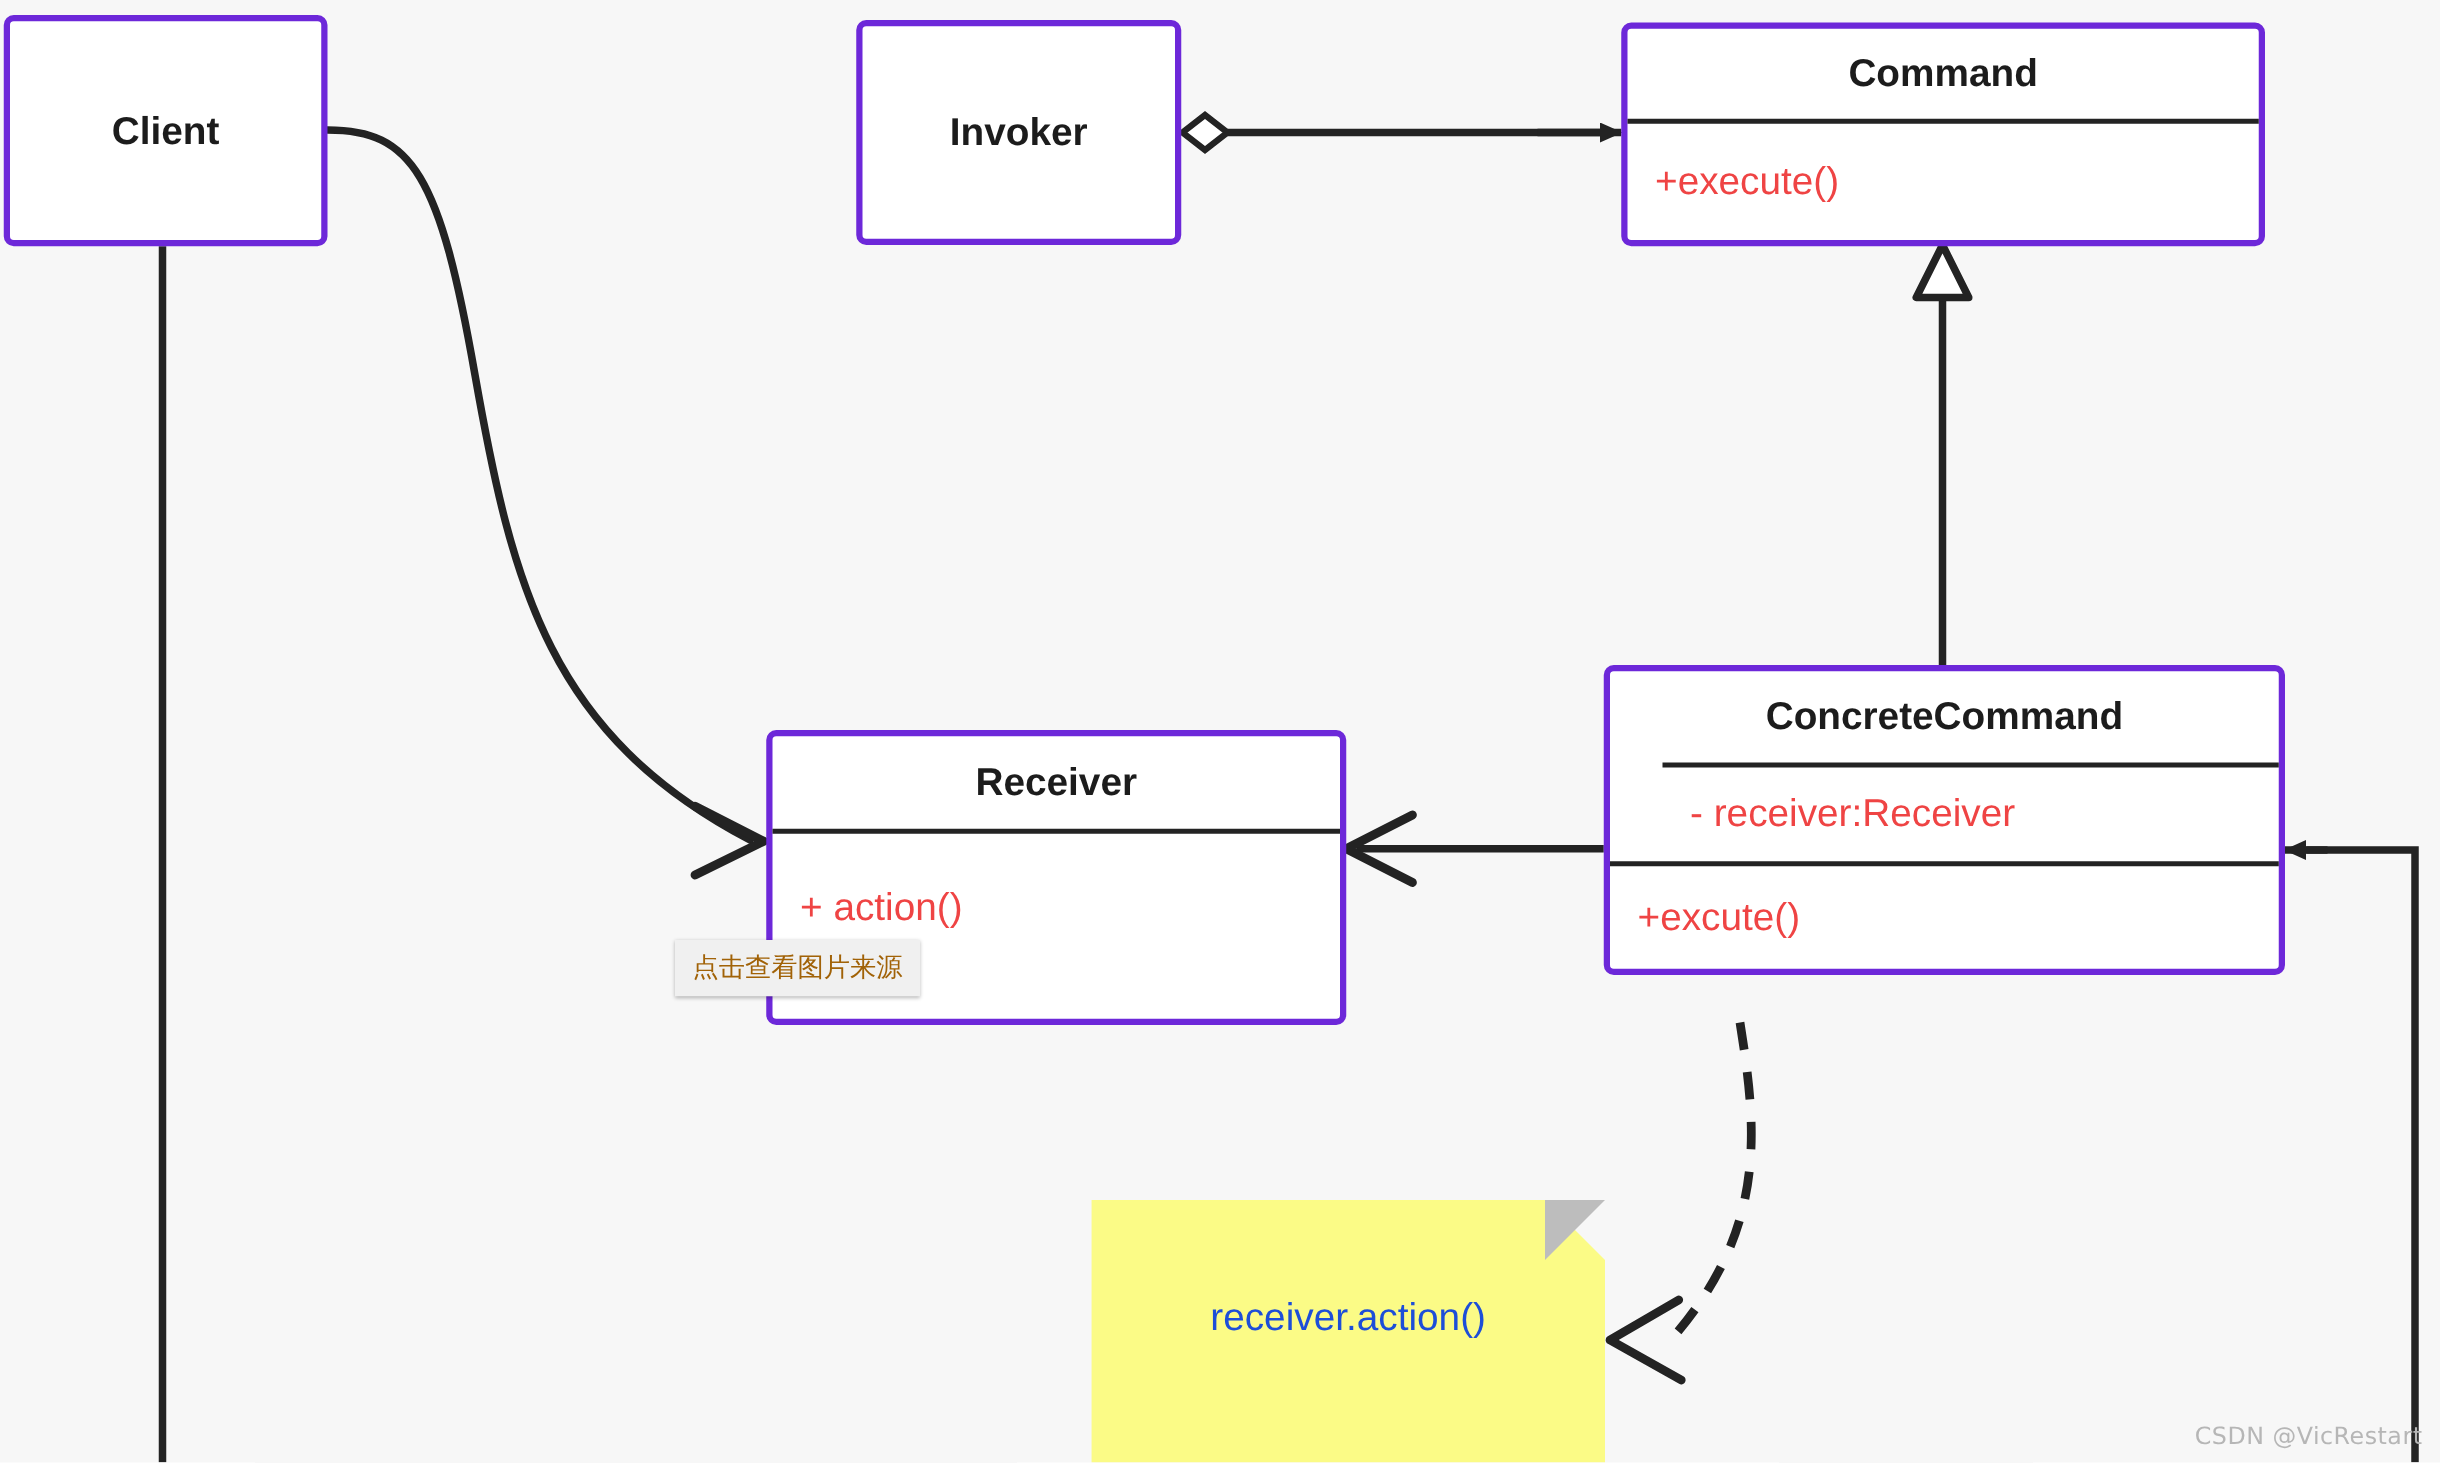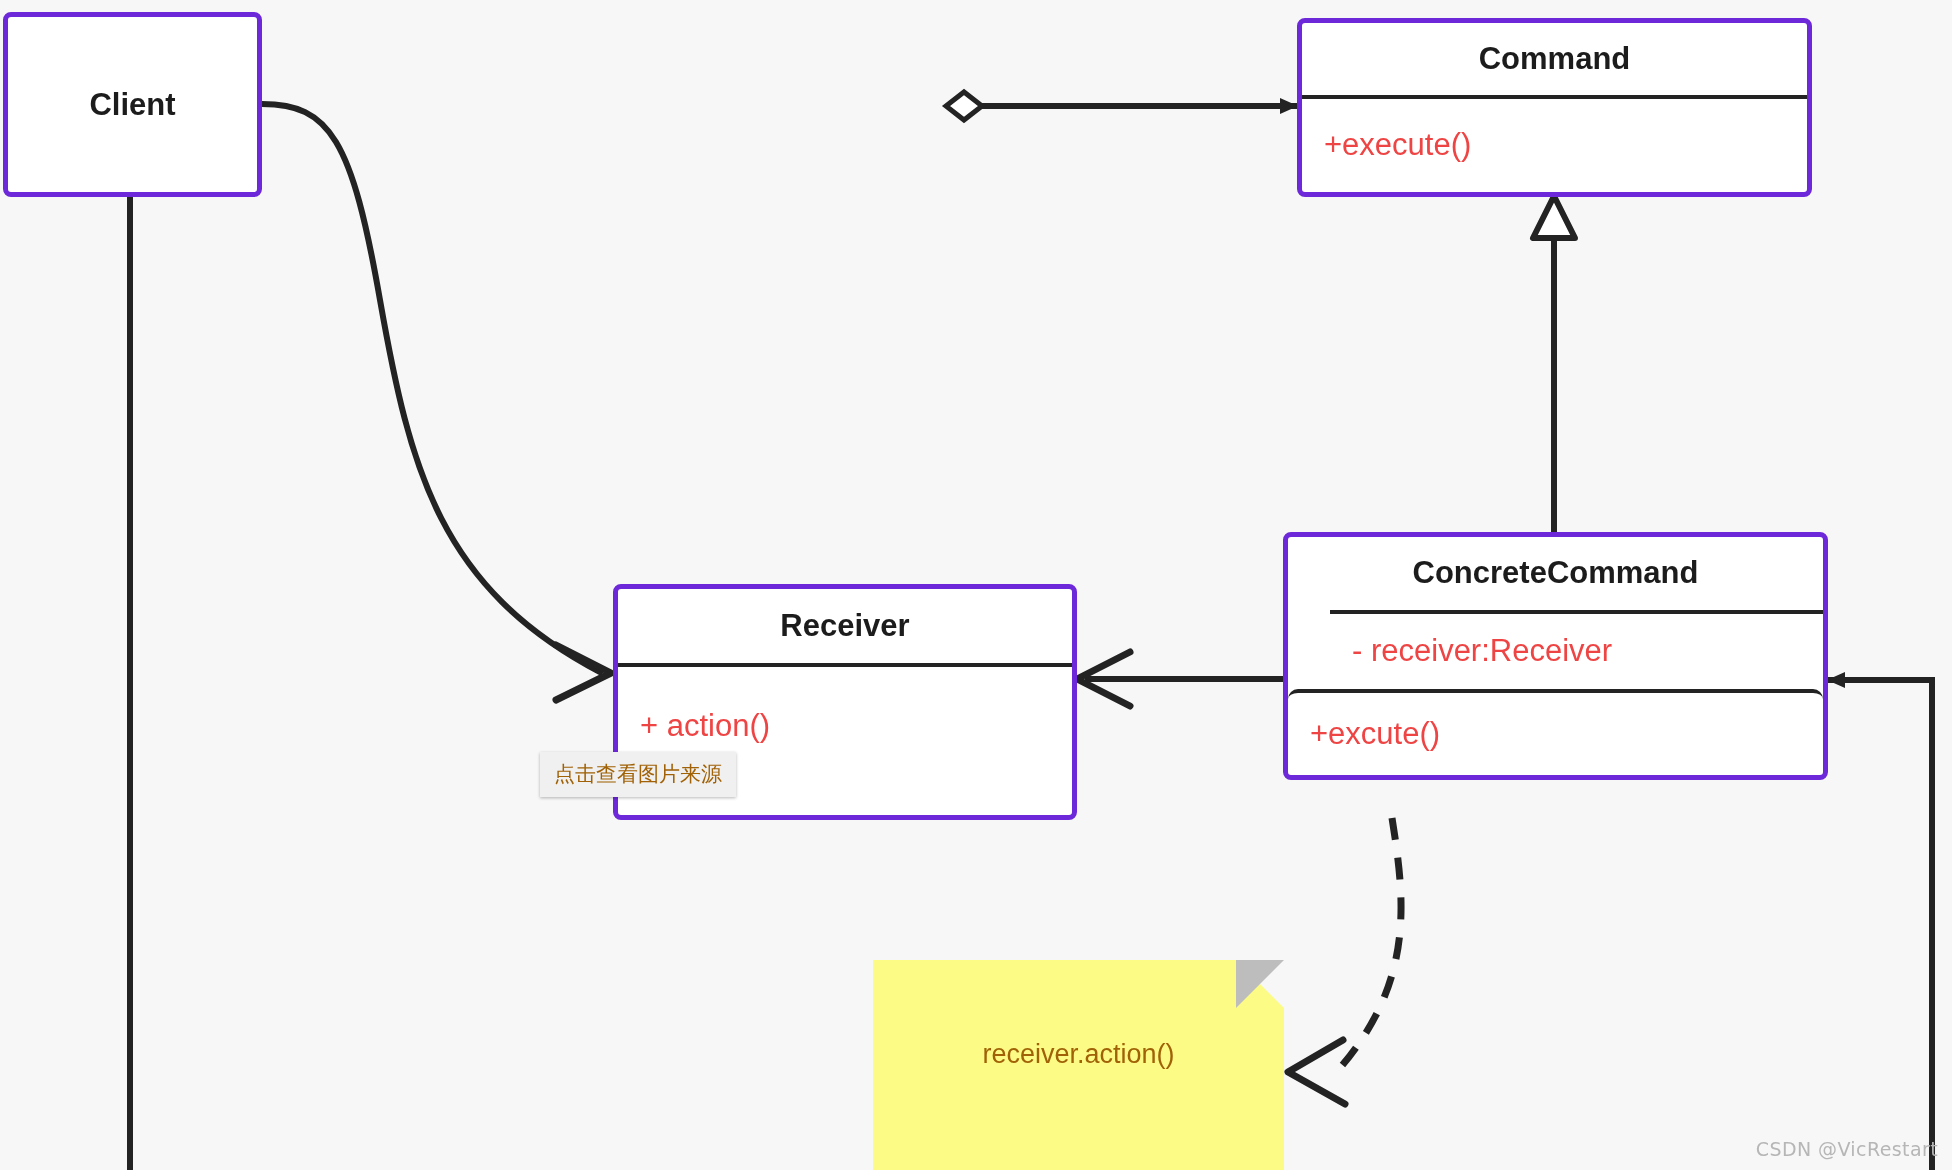--- a/index.html
+++ b/index.html
@@ -78,36 +78,36 @@
     left: 613px; top: 584px; width: 464px; height: 236px;
   }
   #node-receiver .uml-title { height: 74px; }
   #node-receiver .uml-compartment { height: 121px; }
 
   #node-concrete {
     left: 1283px; top: 532px; width: 545px; height: 248px;
   }
   #node-concrete .uml-title { height: 76px; }
   #node-concrete .uml-compartment.attrs { height: 82px; margin-left: 42px; }
-  #node-concrete .uml-compartment.ops { height: 90px; border-radius: 10px; }
+  #node-concrete .uml-compartment.ops { height: 90px; }
 
   
   #note-yellow {
     position: absolute;
     left: 873px; top: 960px; width: 411px; height: 214px;
     background: #fbfb86;
     z-index: 4;
     display: flex;
     align-items: center;
     justify-content: center;
     clip-path: polygon(0 0, calc(100% - 48px) 0, 100% 48px, 100% 100%, 0 100%);
   }
   #note-yellow .note-text {
-    font-size: 27px;
-    color: #a16207;
+    font-size: 31px;
+    color: #1d4ed8;
     text-align: center;
     margin-top: -26px;
   }
   #note-fold {
     position: absolute;
     left: 1236px; top: 960px;
     width: 0; height: 0;
     border-left: 48px solid #bdbdbd;
     border-bottom: 48px solid transparent;
     z-index: 5;
@@ -183,20 +183,23 @@
     <g>
       <path d="M1392,818 C1405,900 1415,980 1340,1068" fill="none" stroke="#232323" stroke-width="7" stroke-dasharray="22,18" stroke-linecap="butt"></path>
       <path d="M1343,1040 L1288,1072 L1345,1104" fill="none" stroke="#232323" stroke-width="7" stroke-linecap="round" stroke-linejoin="round"></path>
     </g>
   </svg>
 
   <div class="uml-box plain-box" id="node-client">
     <div class="uml-title" style="height:100%;">Client</div>
   </div>
 
+  <div class="uml-box plain-box" id="node-invoker">
+    <div class="uml-title" style="height:100%;">Invoker</div>
+  </div>
 
   <div class="uml-box" id="node-command">
     <div class="uml-title">Command</div>
     <div class="uml-compartment">+execute()</div>
   </div>
 
   <div class="uml-box" id="node-receiver">
     <div class="uml-title">Receiver</div>
     <div class="uml-compartment">+ action()</div>
   </div>

